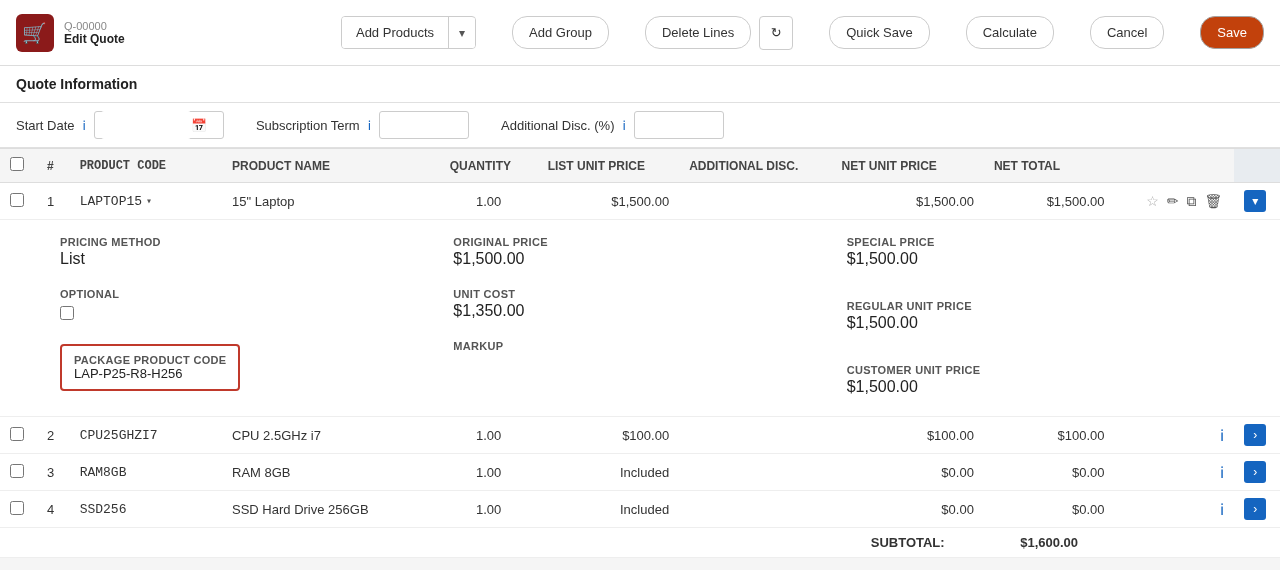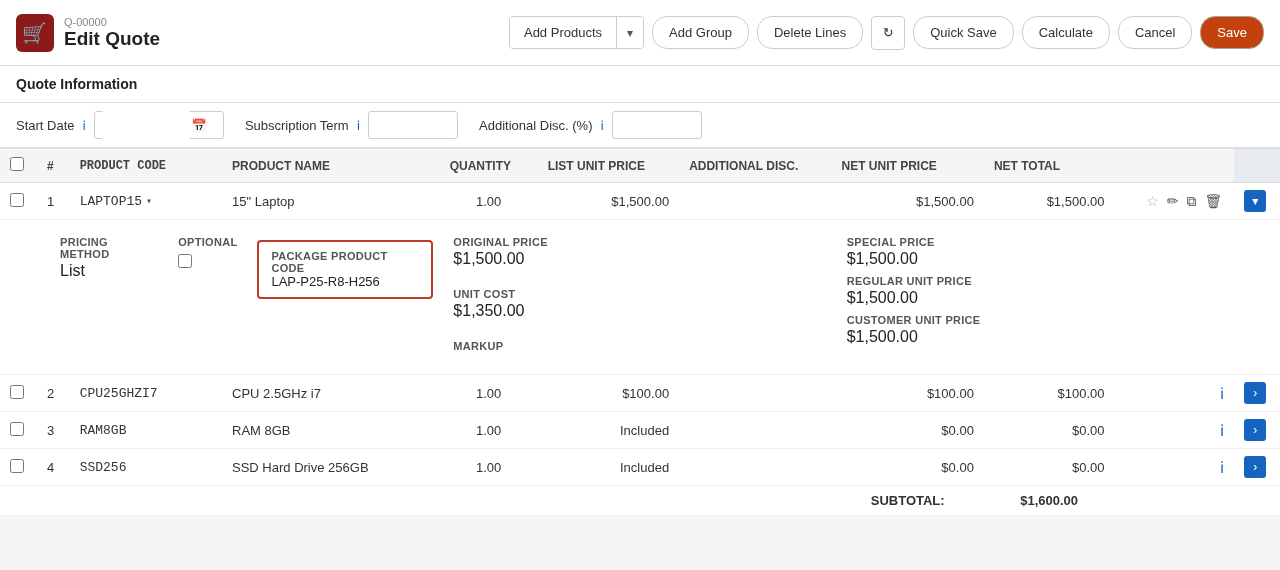--- a/index.html
+++ b/index.html
@@ -34,38 +34,39 @@
     }
     .brand-text {
       display: flex;
       flex-direction: column;
     }
     .brand-quote-id {
       font-size: 11px;
       color: #888;
     }
     .brand-title {
-      font-size: 19px;
+      font-size: 12px;
       font-weight: bold;
       color: #222;
     }
     .header-actions {
       display: flex;
       align-items: center;
       gap: 8px;
       margin-left: auto;
     }
     .btn {
       padding: 8px 16px;
       border-radius: 15px;
       border: 1px solid #ccc;
       cursor: pointer;
       font-size: 13px;
       background: #fff;
       color: #333;
+      margin-left: 28px;
     }
     .btn-primary {
       background: #c2410c;
       color: white;
       border: 1px solid #a3a3a3;
       text-align: center;
     }
     .btn-add-products {
       display: flex;
       align-items: center;
@@ -112,21 +113,21 @@
       font-size: 14px;
       font-weight: bold;
       color: #222;
       background: #fff;
       border-bottom: 1px solid #e0e0e0;
     }
     .quote-info-fields {
       display: flex;
       align-items: center;
       padding: 8px 16px;
-      gap: 21px;
+      gap: 32px;
       background: #fff;
       border-bottom: 1px solid #e0e0e0;
     }
     .field-group {
       display: flex;
       align-items: center;
       gap: 8px;
     }
     .field-label {
       font-size: 13px;
@@ -426,21 +427,21 @@
           </td>
           <td class="right-expand">
             <button class="expand-btn expand-btn-collapse">▾</button>
           </td>
         </tr>
 
         <tr class="expanded-row">
           <td colspan="11">
             <div class="expanded-detail">
 
-              <div style="display:flex;flex-direction:row;gap:20px;">
+              <div style="display:flex;flex-direction:column;gap:20px;">
                 <div class="detail-field">
                   <span class="detail-label">PRICING METHOD</span>
                   <span class="detail-value">List</span>
                 </div>
                 <div class="detail-field">
                   <span class="detail-label">OPTIONAL</span>
                   <input type="checkbox" class="optional-checkbox" style="">
                 </div>
                 <div>
                   <div class="package-code-box">
@@ -458,21 +459,21 @@
                 <div class="detail-field">
                   <span class="detail-label">UNIT COST</span>
                   <span class="detail-value">$1,350.00</span>
                 </div>
                 <div class="detail-field">
                   <span class="detail-label">MARKUP</span>
                   <span class="detail-value"></span>
                 </div>
               </div>
 
-              <div style="display:flex;flex-direction:column;gap:7px;">
+              <div style="display:flex;flex-direction:column;gap:32px;">
                 <div class="detail-field">
                   <span class="detail-label">SPECIAL PRICE</span>
                   <span class="detail-value">$1,500.00</span>
                 </div>
                 <div class="detail-field">
                   <span class="detail-label">REGULAR UNIT PRICE</span>
                   <span class="detail-value">$1,500.00</span>
                 </div>
                 <div class="detail-field">
                   <span class="detail-label">CUSTOMER UNIT PRICE</span>

